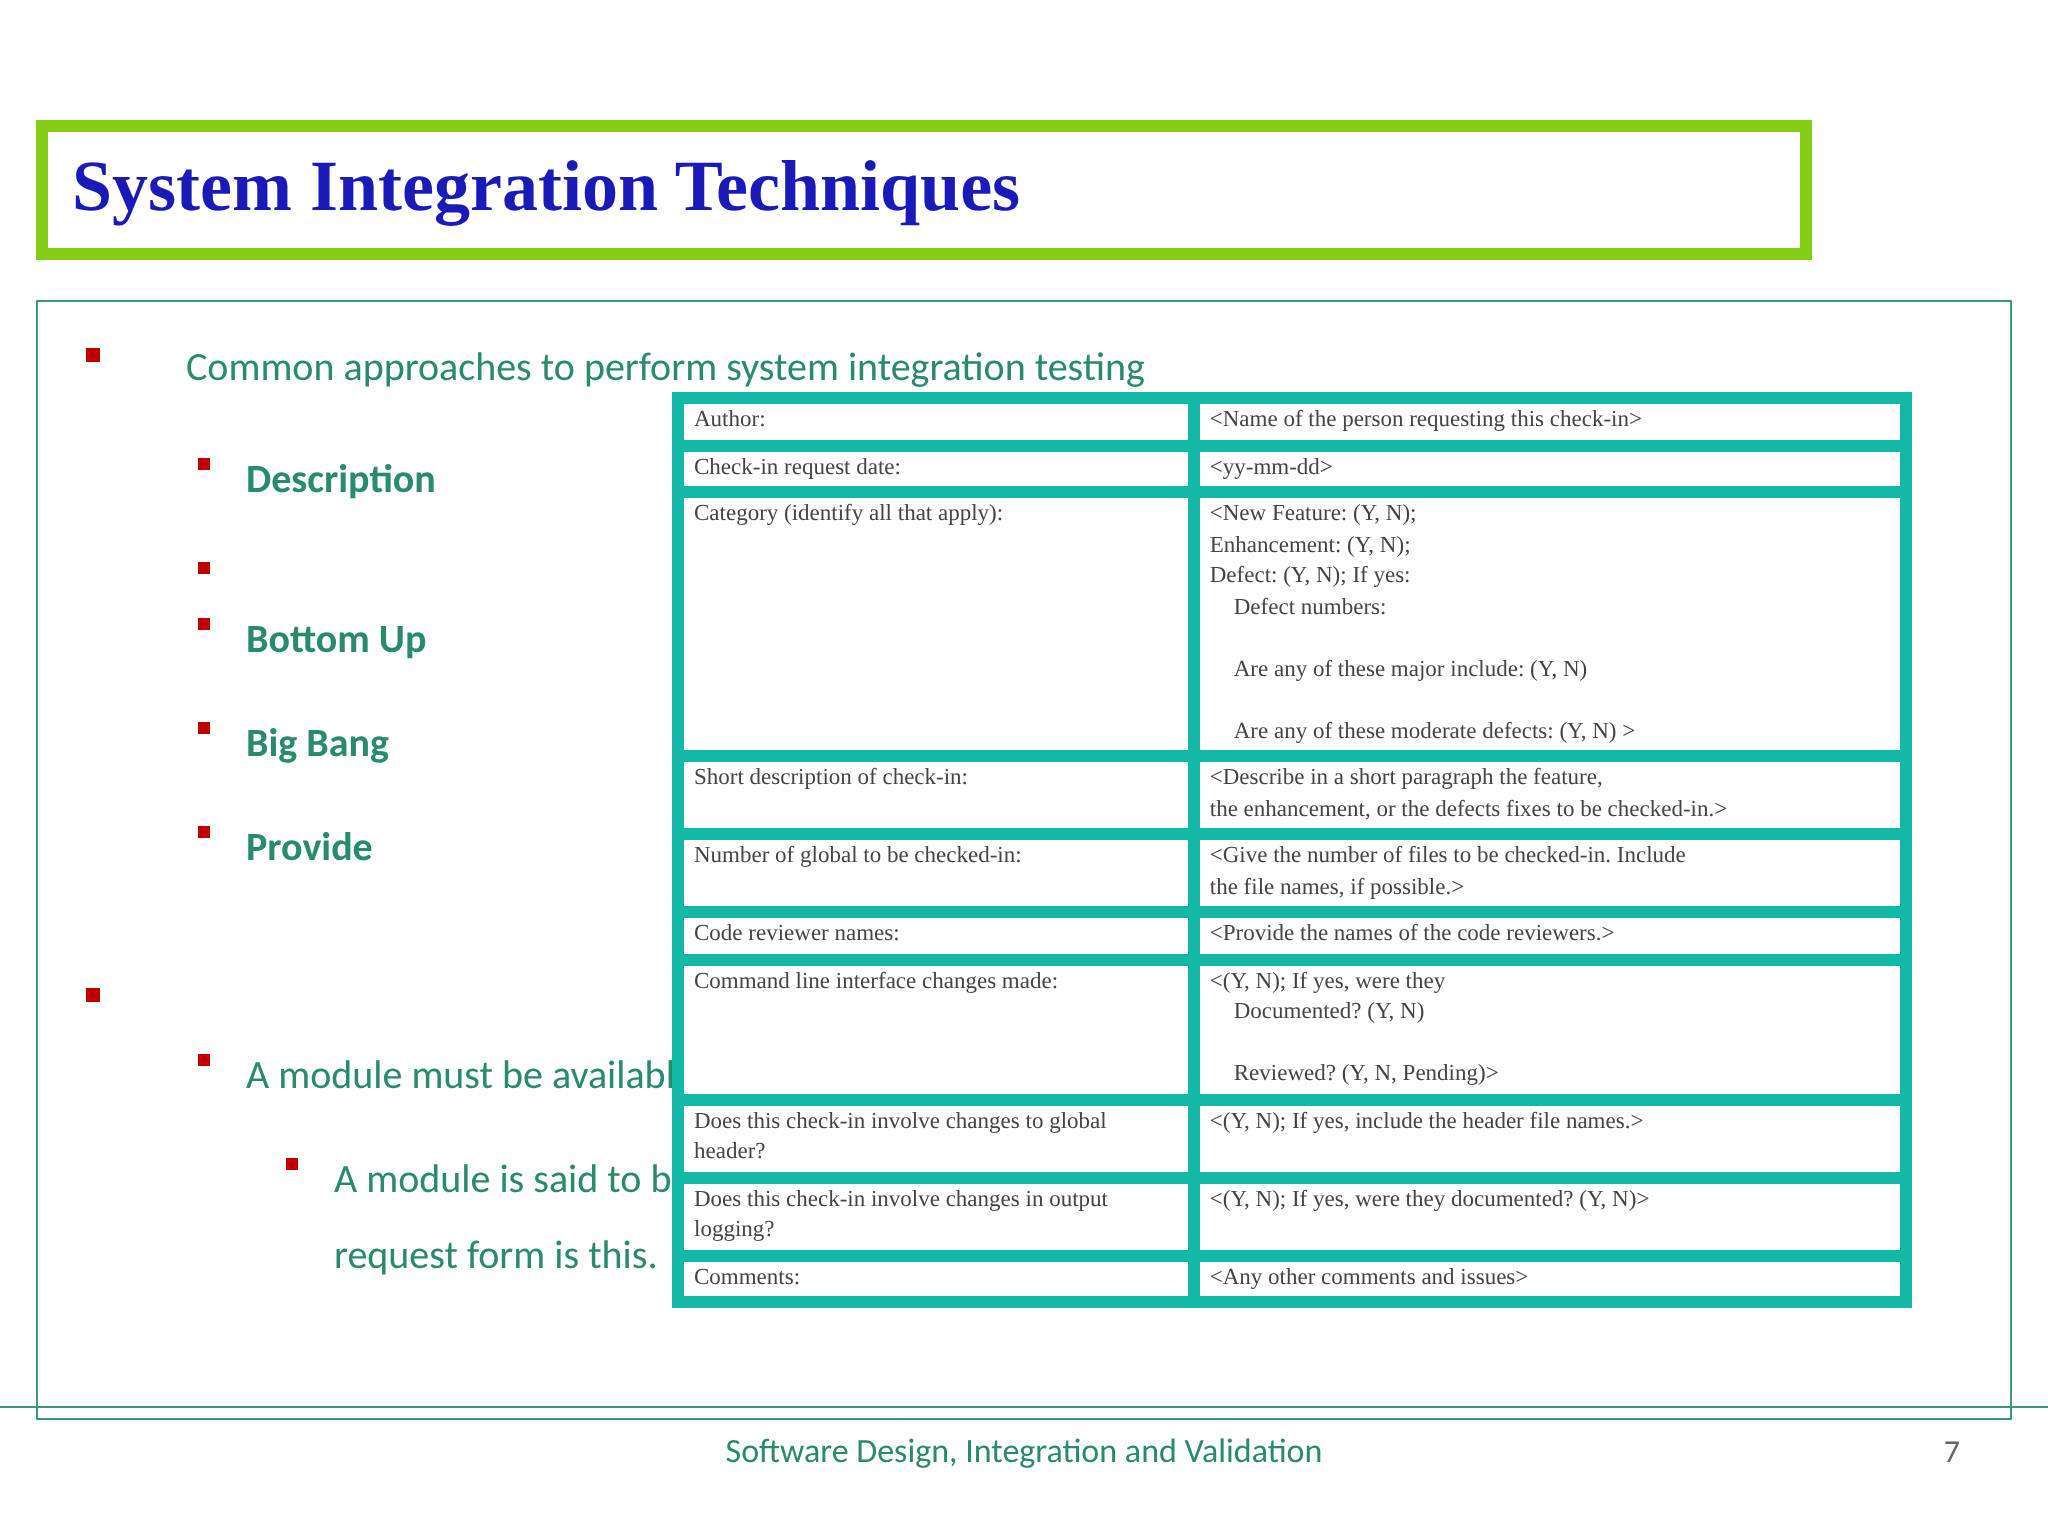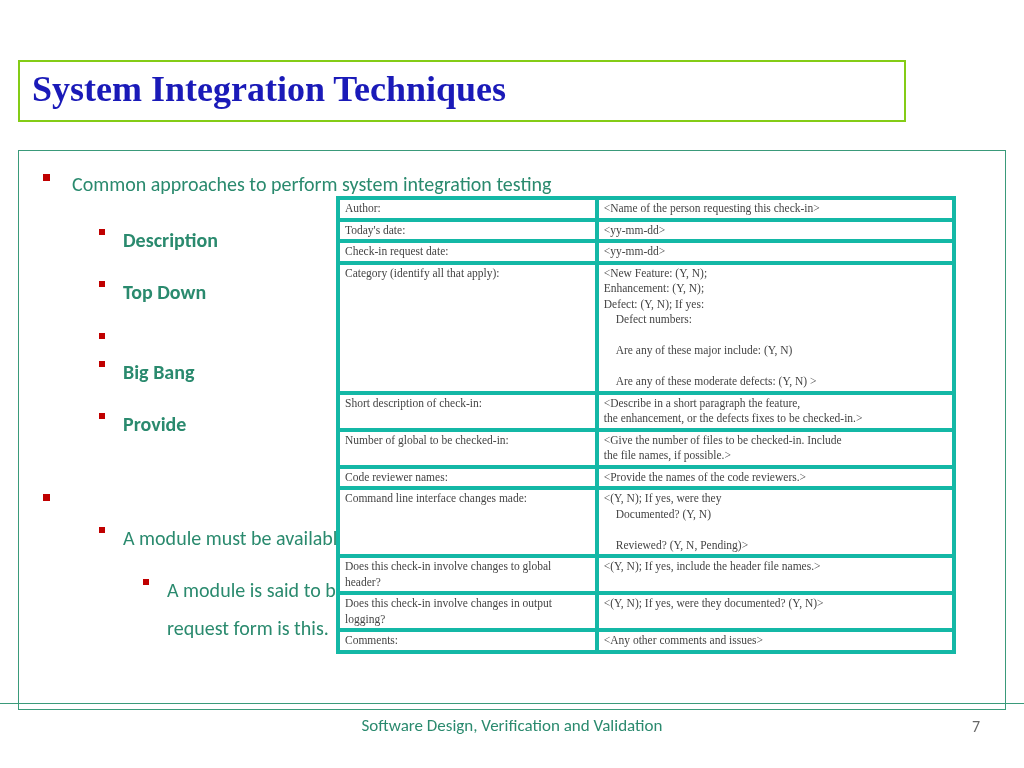--- a/index.html
+++ b/index.html
@@ -9,40 +9,40 @@
     background: #fff;
     font-family: Calibri, "Segoe UI", sans-serif;
     position: relative;
     overflow: hidden;
   }
   .title-box {
     position: absolute;
     left: 18px;
     top: 60px;
     width: 888px;
-    border: 2px solid #84cc16;
+    border: 6px solid #84cc16;
     padding: 6px 12px 10px 12px;
   }
   .title-text {
     font-family: "Book Antiqua", Palatino, Georgia, serif;
     font-weight: bold;
     font-size: 36px;
     color: #1a1ab8;
   }
   .content-box {
     position: absolute;
     left: 18px;
     top: 150px;
     width: 988px;
     height: 560px;
     border: 1px solid #3a9a7a;
     padding: 14px 24px;
   }
   ul { list-style: none; }
-  .lvl1 > li { margin-bottom: 18px; }
+  .lvl1 > li { margin-bottom: 18px; gap: 21px; }
   .lvl2 > li { margin-bottom: 14px; }
   .lvl3 > li { margin-bottom: 10px; }
   .bullet-row { display: flex; align-items: flex-start; }
   .sq {
     width: 7px; height: 7px; background: #c00000;
     flex-shrink: 0; margin-top: 9px; margin-right: 22px;
   }
   .sq.sm { width: 6px; height: 6px; margin-top: 8px; margin-right: 18px; }
   .txt { font-size: 20px; line-height: 1.9; }
   .teal { color: #2a8a6e; }
@@ -54,21 +54,21 @@
     right: 68px;
     top: 196px;
     width: 620px;
     border-collapse: collapse;
     font-family: "Times New Roman", serif;
     font-size: 11.5px;
     color: #444;
     background: #fff;
   }
   .form-table td {
-    border: 4px solid #14b8a6;
+    border: 6px solid #14b8a6;
     padding: 1px 5px;
     vertical-align: top;
     line-height: 1.35;
   }
   .form-table td:first-child { width: 42%; }
   .pad-sub { padding-left: 12px; display: block; }
   .footer-line {
     position: absolute;
     left: 0; right: 0;
     top: 703px;
@@ -105,24 +105,24 @@
       <span class="txt teal">Common approaches to perform system integration testing</span>
     </li>
   </ul>
   <ul class="lvl2 indent1" id="approaches-list">
       <li class="bullet-row">
         <span class="sq sm"></span>
         <span class="txt teal bold">Description</span>
       </li>
       <li class="bullet-row">
         <span class="sq sm"></span>
-        <span class="txt teal bold">Top Down</span>
       </li>
       <li class="bullet-row">
         <span class="sq sm"></span>
+        <span class="txt teal bold">Bottom Up</span>
       </li>
       <li class="bullet-row">
         <span class="sq sm"></span>
         <span class="txt teal bold">Big Bang</span>
       </li>
       <li class="bullet-row">
         <span class="sq sm"></span>
         <span class="txt teal bold">Provide</span>
       </li>
     </ul>
@@ -144,24 +144,20 @@
       <span class="txt teal">A module is said to be available for combining with other modules when the module's check-in request form is this.</span>
     </li>
   </ul>
 </div>
 
 <table class="form-table">
   <tbody id="form-body">
       <tr>
         <td>Author:</td>
         <td>&lt;Name of the person requesting this check-in&gt;</td>
-      </tr>
-      <tr>
-        <td>Today's date:</td>
-        <td>&lt;yy-mm-dd&gt;</td>
       </tr>
       <tr>
         <td>Check-in request date:</td>
         <td>&lt;yy-mm-dd&gt;</td>
       </tr>
       <tr>
         <td>Category (identify all that apply):</td>
         <td>&lt;New Feature: (Y, N);<br>Enhancement: (Y, N);<br>Defect: (Y, N); If yes:<br><span class="pad-sub">Defect numbers:</span><br><span class="pad-sub">Are any of these major include: (Y, N)</span><br><span class="pad-sub">Are any of these moderate defects: (Y, N) &gt;</span></td>
       </tr>
       <tr>
@@ -189,14 +185,14 @@
         <td>&lt;(Y, N); If yes, were they documented? (Y, N)&gt;</td>
       </tr>
       <tr>
         <td>Comments:</td>
         <td>&lt;Any other comments and issues&gt;</td>
       </tr>
     </tbody>
 </table>
 
 <div class="footer-line"></div>
-<div class="footer-center">Software Design, Verification and Validation</div>
+<div class="footer-center">Software Design, Integration and Validation</div>
 <div class="page-num">7</div>
 
 </body></html>

